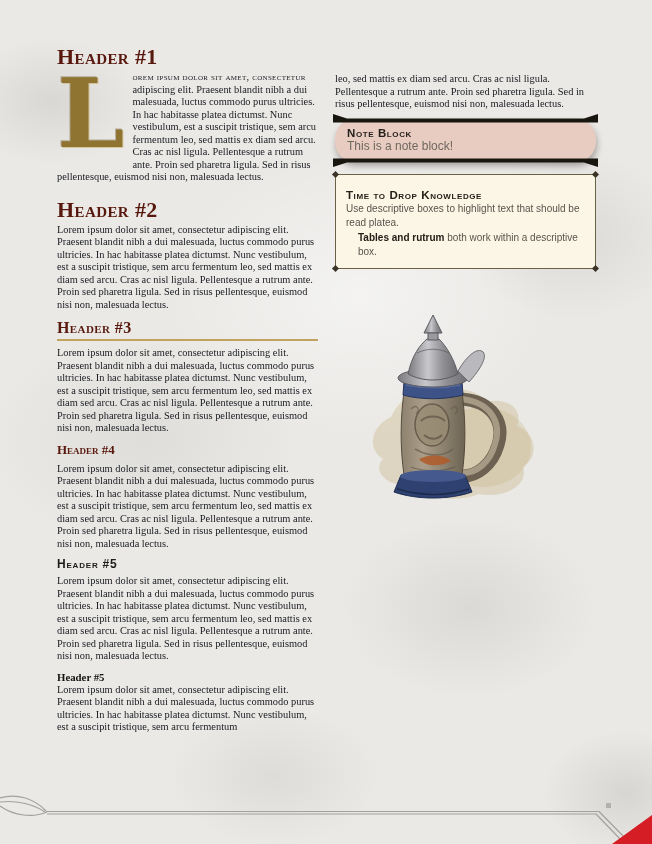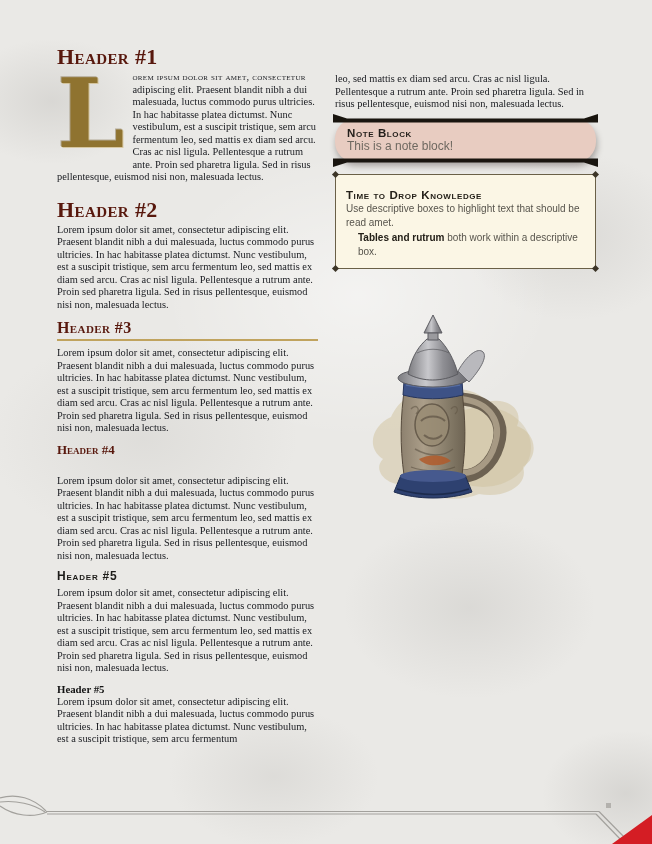--- a/index.html
+++ b/index.html
@@ -20,21 +20,21 @@
   .col { width:261px; }
   .col-right { padding-top:28px; box-sizing:border-box; }
 
   .h-large { font-variant:small-caps; font-weight:700; color:#58180d;
              font-size:22px; line-height:23px; letter-spacing:.4px; margin:0 0 3px; }
   .h-large.spaced { margin-top:6px;font-family:Liberation Serif, serif; }
   .h-mid   { font-variant:small-caps; font-weight:700; color:#58180d;
              font-size:16px; line-height:18px; letter-spacing:.4px;
              border-bottom:2px solid #c0a35e; padding-bottom:2px; margin:6px 0 6px; }
   .h-small { font-variant:small-caps; font-weight:700; color:#58180d;
-             font-size:13px; line-height:14px; margin:4px 0 18px; }
+             font-size:13px; line-height:14px; margin:4px 0 6px; }
   .h-sans  { font-family:"Liberation Sans", sans-serif; font-variant:small-caps; font-weight:700;
              color:#1d1c19; font-size:12px; line-height:13px; letter-spacing:.8px; margin:4px 0 4px; }
   .h-boldserif { font-weight:700; color:#131313; font-size:10.8px; line-height:12px; margin:6px 0 1px; }
 
   p.body { font-size:10.4px; line-height:12.5px; color:#191b20; margin:0 0 8px; text-align:left; }
   .smallcaps-lead { font-variant:small-caps; letter-spacing:.3px; }
 
   .dropcap {
     float:left; font-family:"DejaVu Serif", serif; font-weight:700;
     font-size:96px; line-height:80px; height:86px; margin:3px 8px 0 0;
@@ -110,21 +110,21 @@
           <polygon points="0,0.5 265,0.5 265,9 251,4.5 14,4.5 0,9" fill="#19150f"></polygon>
         </svg>
       </div>
 
       <div class="desc">
         <div class="desc-dot tl"></div>
         <div class="desc-dot tr"></div>
         <div class="desc-dot bl"></div>
         <div class="desc-dot br"></div>
         <div class="desc-title">Time to Drop Knowledge</div>
-        <div class="desc-body">Use descriptive boxes to highlight text that should be read amet.</div>
+        <div class="desc-body">Use descriptive boxes to highlight text that should be read platea.</div>
         <div class="desc-callout"><b>Tables and rutrum</b><span> both work within a descriptive box.</span></div>
       </div>
 
       <div class="stein-wrap">
         <svg viewBox="0 0 180 212" width="180" height="212">
           <defs>
             <linearGradient id="bodyg" x1="0" y1="0" x2="1" y2="0">
               <stop offset="0" stop-color="#8d816f"></stop>
                 <stop offset=".35" stop-color="#ab9e89"></stop>
               <stop offset=".75" stop-color="#847a67"></stop>

